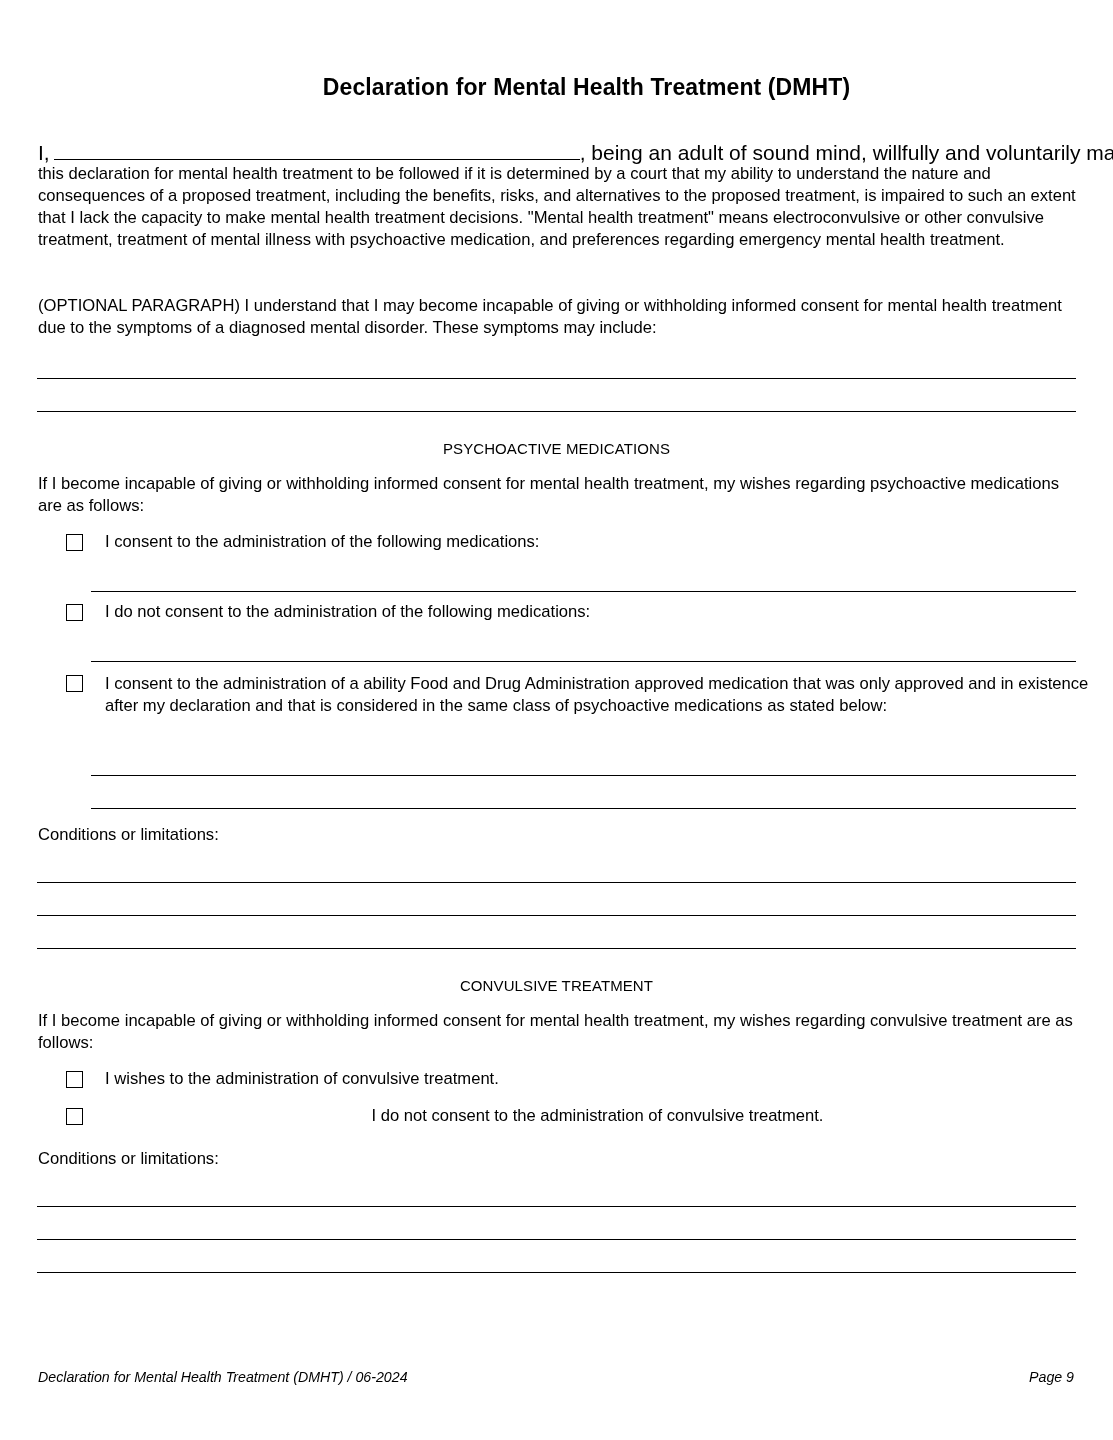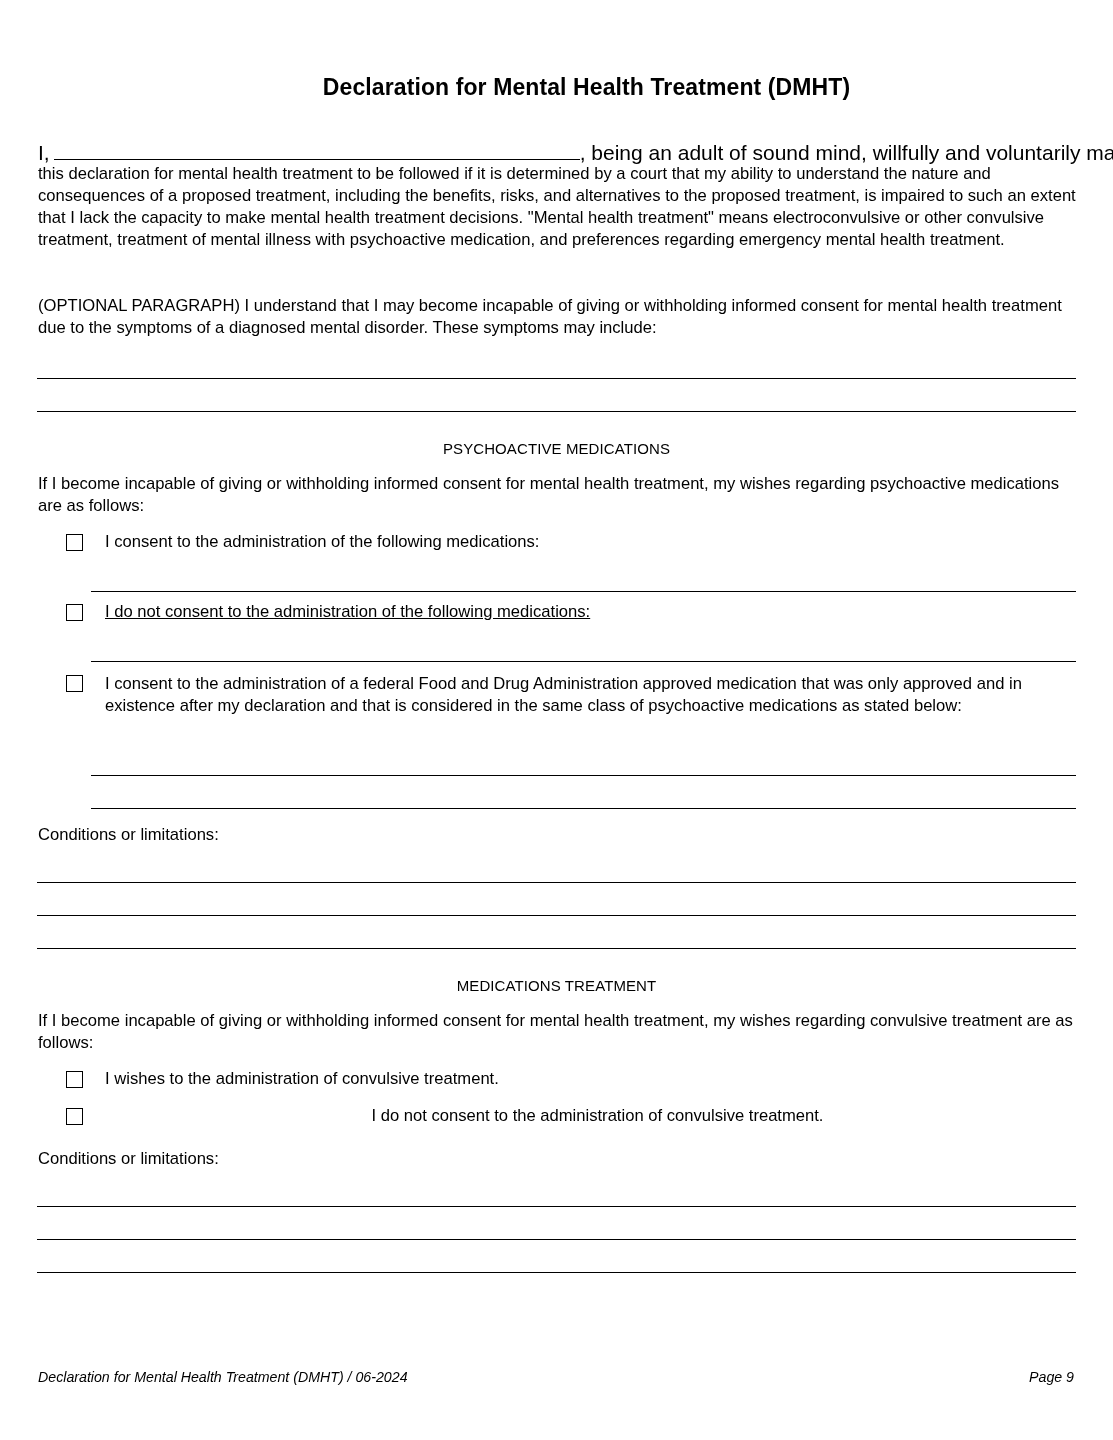--- a/index.html
+++ b/index.html
@@ -43,34 +43,34 @@
 <div class="abs rule" style="top:411px;"></div>
 
 <div class="abs heading" style="top:440px;">PSYCHOACTIVE MEDICATIONS</div>
 <div class="abs para" style="top:473px;">If I become incapable of giving or withholding informed consent for mental health treatment, my wishes regarding psychoactive medications are as follows:</div>
 
 <div class="abs cb" style="top:534px;"></div>
 <div class="abs opt" style="top:531px;">I consent to the administration of the following medications:</div>
 <div class="abs rule indent" style="top:591px;"></div>
 
 <div class="abs cb" style="top:604px;"></div>
-<div class="abs opt" style="top:601px;text-decoration:underline;">I do not consent to the administration of the following medications:</div>
+<div class="abs opt" style="top:601px;">I do not consent to the administration of the following medications:</div>
 <div class="abs rule indent" style="top:661px;"></div>
 
 <div class="abs cb" style="top:675px;"></div>
-<div class="abs opt" style="top:673px;">I consent to the administration of a federal Food and Drug Administration approved medication that was only approved and in existence after my declaration and that is considered in the same class of psychoactive medications as stated below:</div>
+<div class="abs opt" style="top:673px;">I consent to the administration of a ability Food and Drug Administration approved medication that was only approved and in existence after my declaration and that is considered in the same class of psychoactive medications as stated below:</div>
 <div class="abs rule indent" style="top:775px;"></div>
 <div class="abs rule indent" style="top:808px;"></div>
 
 <div class="abs para" style="top:824px;">Conditions or limitations:</div>
 <div class="abs rule" style="top:882px;"></div>
 <div class="abs rule" style="top:915px;"></div>
 <div class="abs rule" style="top:948px;"></div>
 
-<div class="abs heading" style="top:977px;">MEDICATIONS TREATMENT</div>
+<div class="abs heading" style="top:977px;">CONVULSIVE TREATMENT</div>
 <div class="abs para" style="top:1010px;">If I become incapable of giving or withholding informed consent for mental health treatment, my wishes regarding convulsive treatment are as follows:</div>
 
 <div class="abs cb" style="top:1071px;"></div>
 <div class="abs opt" style="top:1068px;">I wishes to the administration of convulsive treatment.</div>
 
 <div class="abs cb" style="top:1108px;"></div>
 <div class="abs opt" style="top:1105px;text-align:center;">I do not consent to the administration of convulsive treatment.</div>
 
 <div class="abs para" style="top:1148px;">Conditions or limitations:</div>
 <div class="abs rule" style="top:1206px;"></div>

